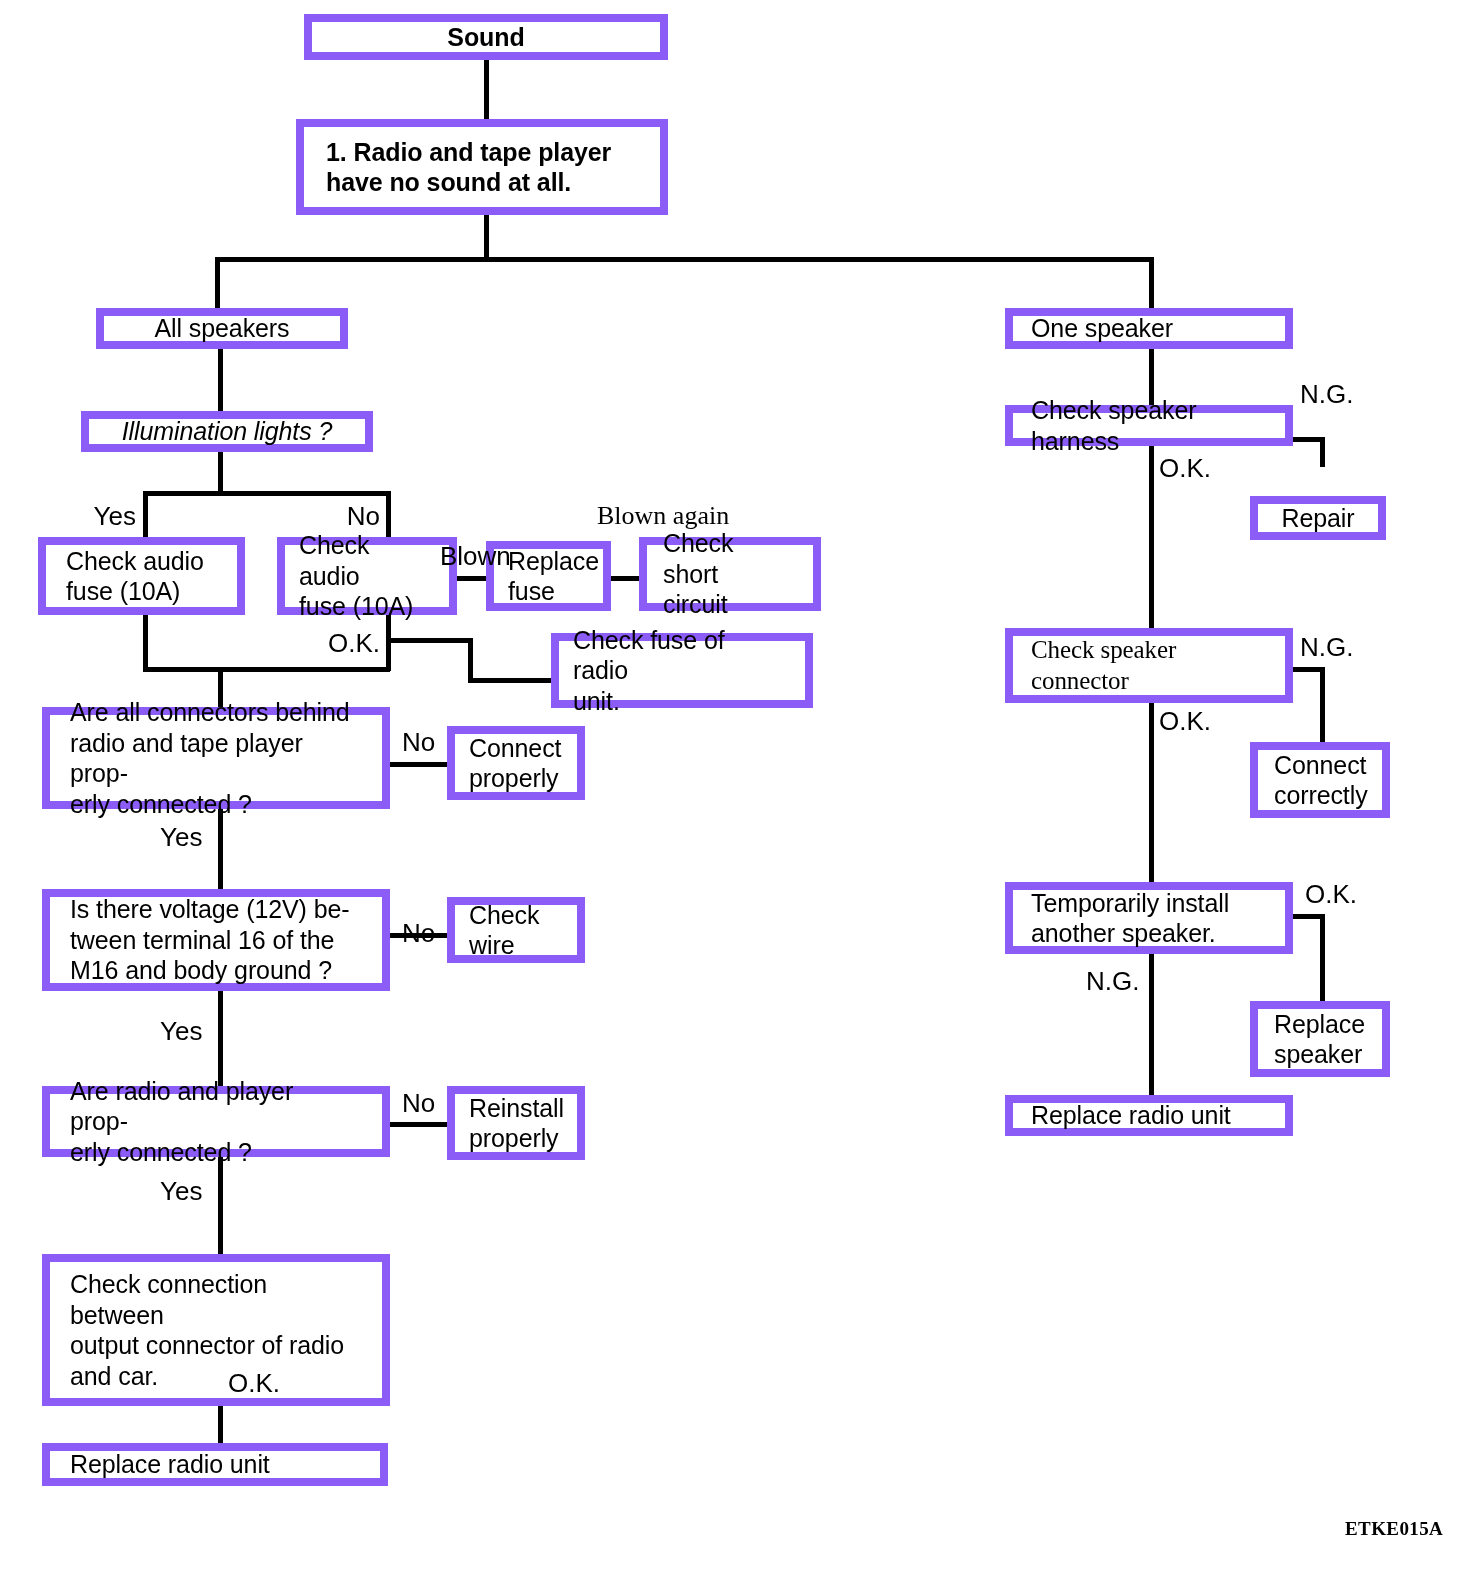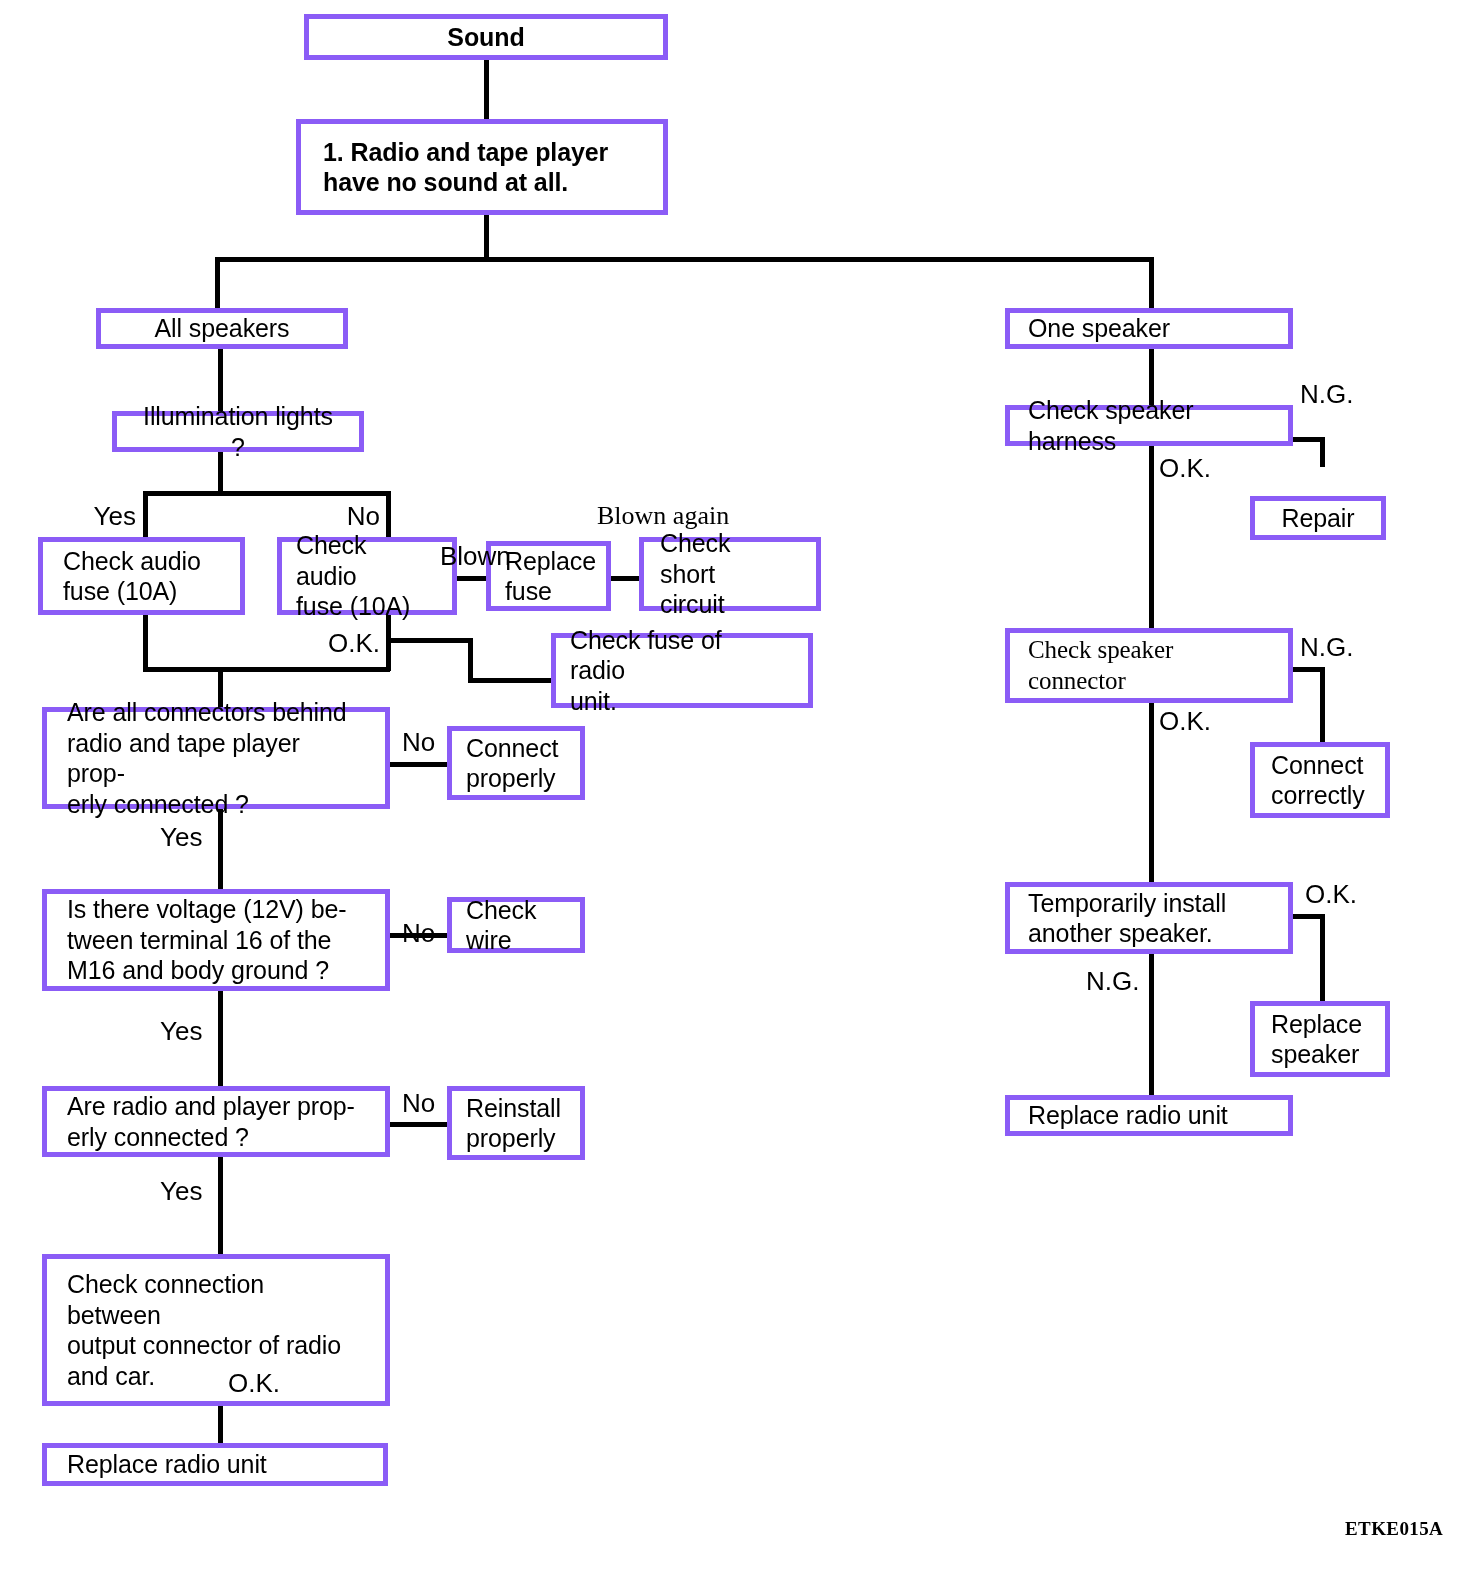--- a/index.html
+++ b/index.html
@@ -13,21 +13,21 @@
     height: 1572px;
     background: #ffffff;
     font-family: "Liberation Sans", sans-serif;
     color: #000000;
     overflow: hidden;
   }
   
   .node {
     position: absolute;
     box-sizing: border-box;
-    border: 5px solid #8b5cf6;
+    border: 8px solid #8b5cf6;
     background: #ffffff;
     display: flex;
     align-items: center;
     font-size: 25px;
     line-height: 1.22;
     font-weight: 400;
     letter-spacing: -0.1px;
     padding: 4px 26px;
     white-space: pre-line;
     z-index: 3;
@@ -144,21 +144,21 @@
   </div>
 
   <div class="node center" style="left:96px; top:308px; width:252px; height:41px;">
     <span>All speakers</span>
   </div>
 
   <div class="node" style="left:1005px; top:308px; width:288px; height:41px; padding-left:18px;align-items:center;">
     <span>One speaker</span>
   </div>
 
-  <div class="node center" style="left:112px; top:411px; width:252px; height:41px;">
+  <div class="node center" style="left:81px; top:411px; width:292px; height:41px;font-style:italic;">
     <span>Illumination lights ?</span>
   </div>
 
   <div class="node" style="left:38px; top:537px; width:207px; height:78px; padding-left:20px;">
     <span>Check audio
 fuse (10A)</span>
   </div>
 
   <div class="node" style="left:277px; top:537px; width:180px; height:78px; padding-left:14px;">
     <span>Check audio
@@ -190,21 +190,21 @@
     <span>Connect
 properly</span>
   </div>
 
   <div class="node" style="left:42px; top:889px; width:348px; height:102px; padding-left:20px;">
     <span>Is there voltage (12V) be-
 tween terminal 16 of the
 M16 and body ground ?</span>
   </div>
 
-  <div class="node" style="left:447px; top:897px; width:138px; height:56px; padding-left:14px;">
+  <div class="node" style="left:447px; top:897px; width:138px; height:66px; padding-left:14px;">
     <span>Check
 wire</span>
   </div>
 
   <div class="node" style="left:42px; top:1086px; width:348px; height:71px; padding-left:20px;">
     <span>Are radio and player prop-
 erly connected ?</span>
   </div>
 
   <div class="node" style="left:447px; top:1086px; width:138px; height:74px; padding-left:14px;">

